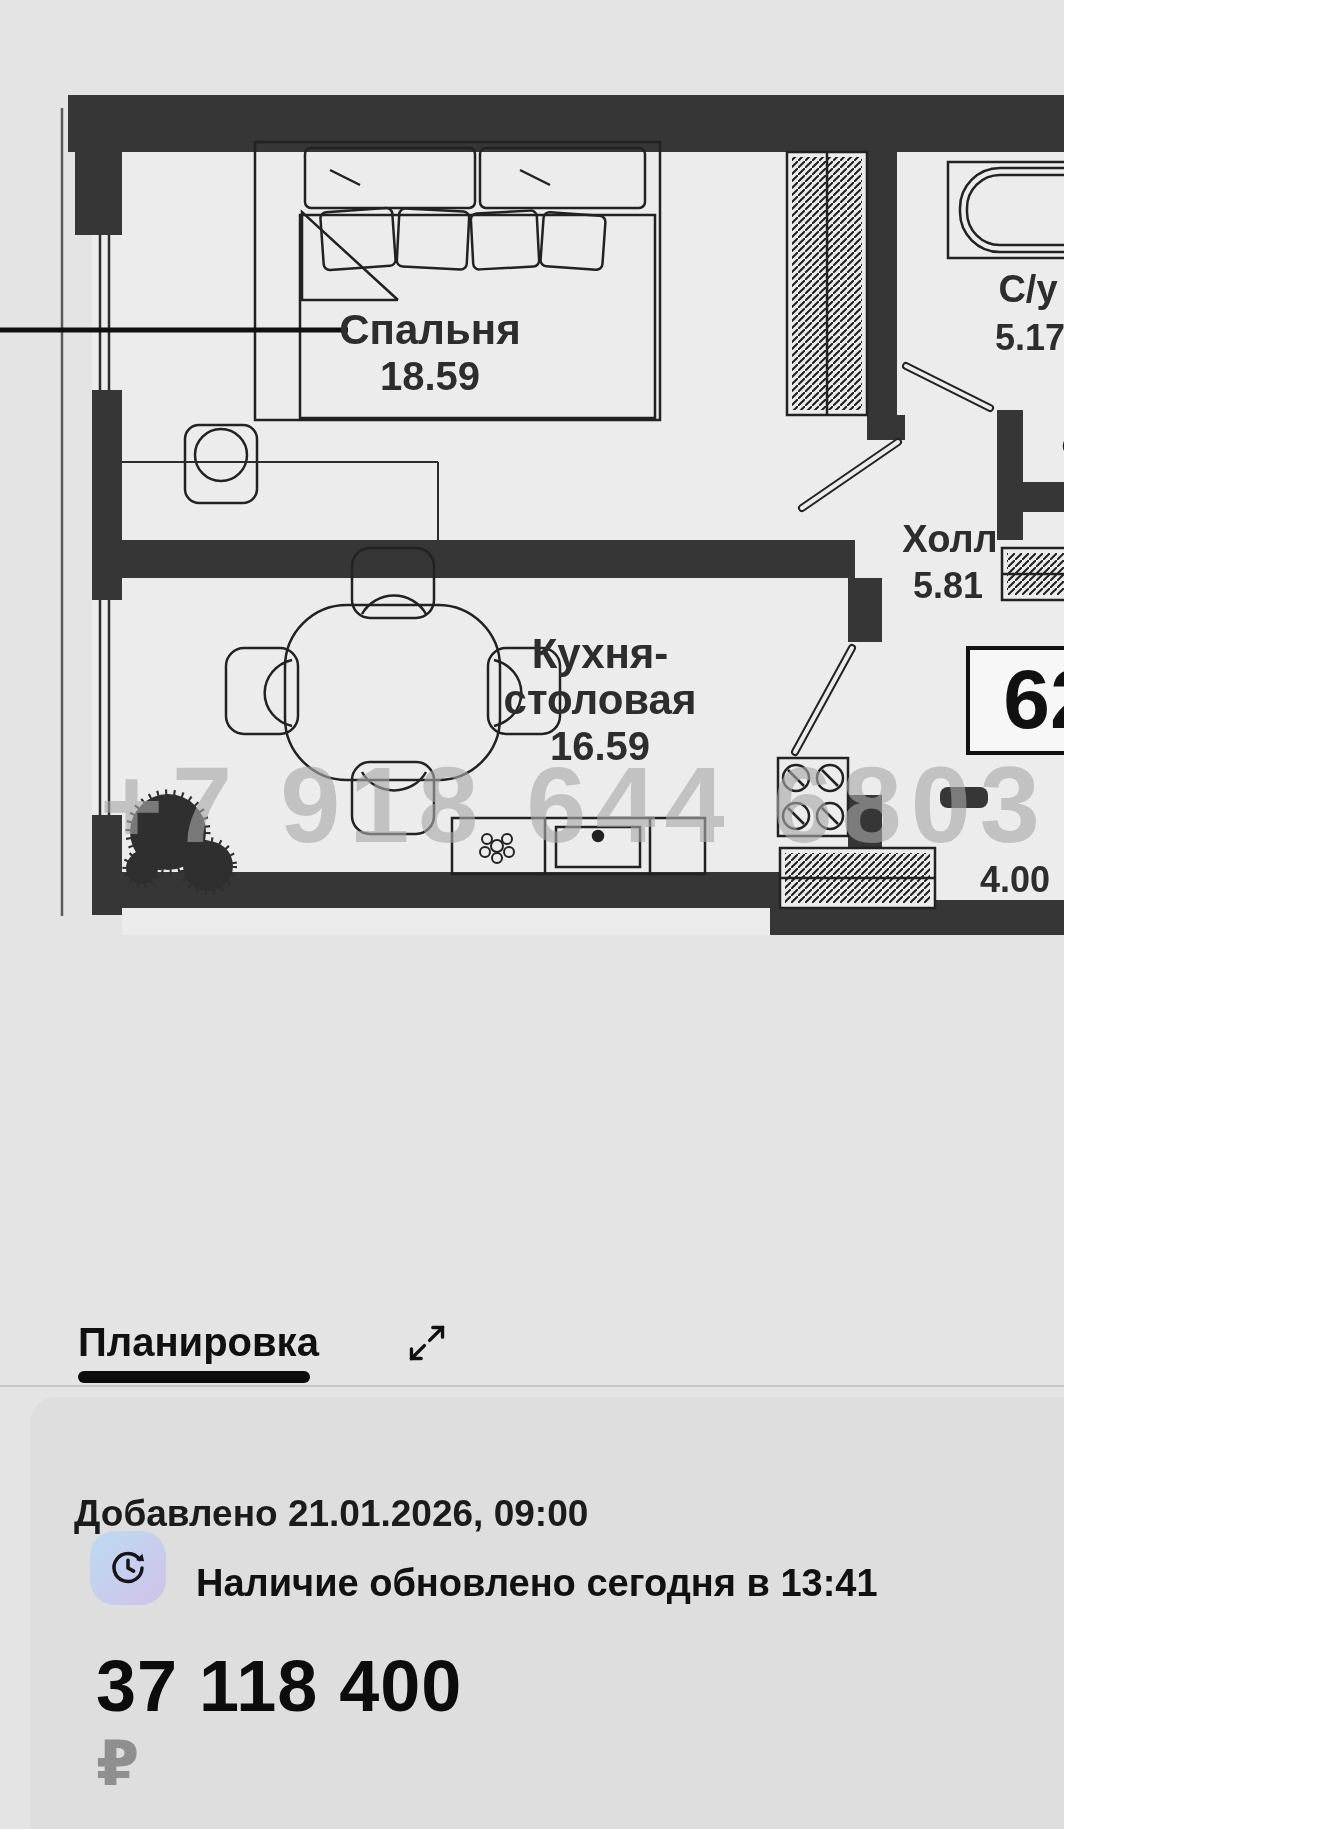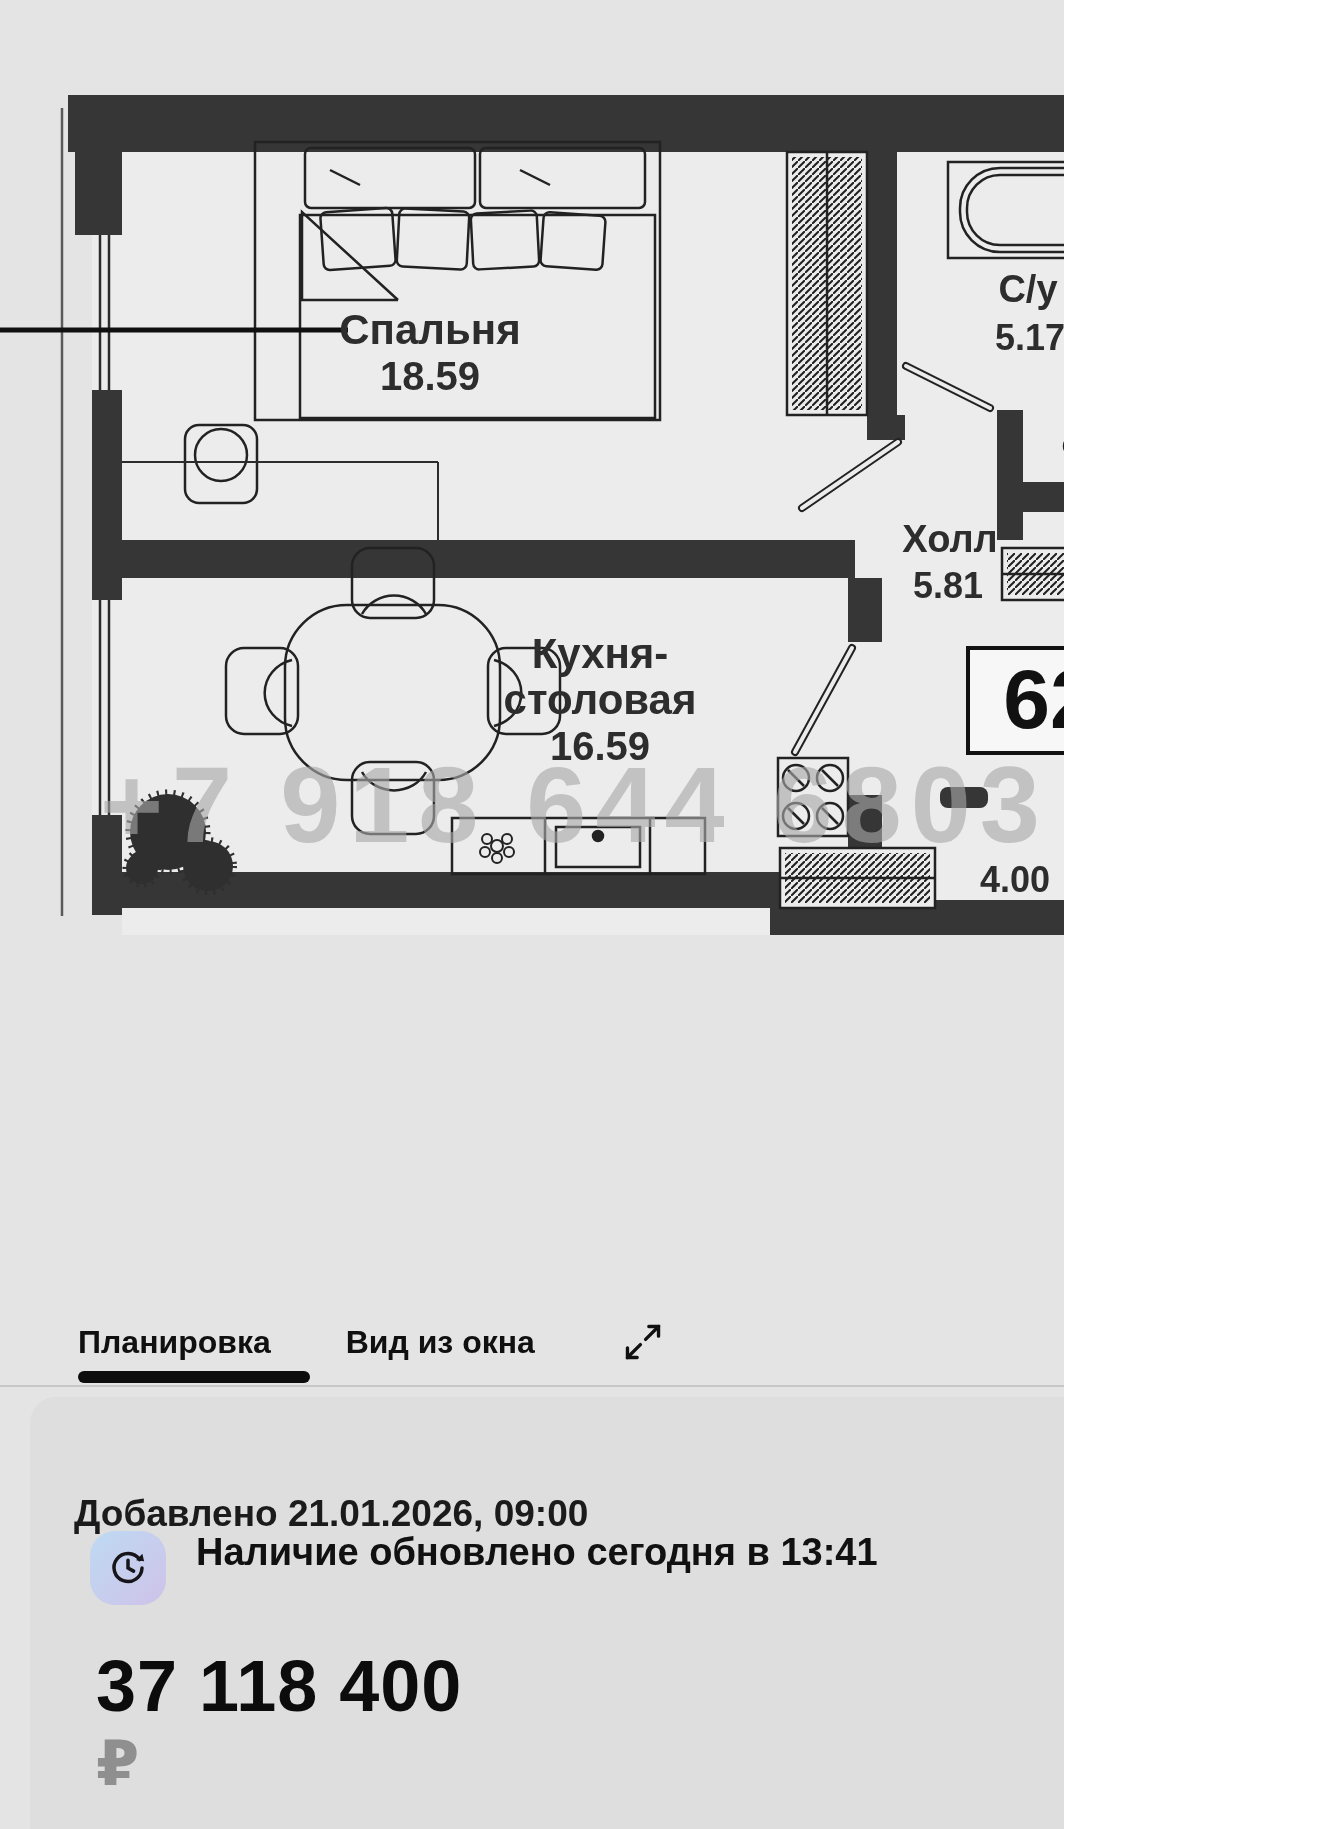--- a/index.html
+++ b/index.html
@@ -26,21 +26,21 @@
   }
   .tabs{
     position:absolute;
     left:78px;
     top:1320px;
     display:flex;
     align-items:center;
     z-index:6;
   }
   .tab{
-    font-size:32px;
+    font-size:40px;
     font-weight:700;
     color:#101010;
     white-space:nowrap;
   }
   .tab.t2{margin-left:75px;}
   .expand-wrap{margin-left:86px;display:flex;align-items:center;}
   .tab.t3{margin-left:18px;}
   .tab-underline{
     position:absolute;
     left:78px;
@@ -76,21 +76,21 @@
     top:96px;
     font-size:37px;
     font-weight:700;
     color:#1b1b1b;
   }
   .avail-row{
     position:absolute;
     left:60px;
     top:134px;
     display:flex;
-    align-items:flex-start;
+    align-items:flex-end;
   }
   .clock-badge{
     width:76px;
     height:74px;
     border-radius:25px;
     background:linear-gradient(135deg,#bedaf2 0%,#cfc2e9 100%);
     display:flex;
     align-items:center;
     justify-content:center;
     flex:0 0 auto;
@@ -342,21 +342,20 @@
         <line x1="1162" y1="1238" x2="1166" y2="1234"></line>
         <line x1="1188" y1="1212" x2="1192" y2="1208"></line>
       </g>
     </g>
   </svg>
 
   <div class="watermark">+7 918 644 6803</div>
 
   <div class="tabs">
     <div class="tab t1">Планировка</div>
-    <div class="tab t2">Вид из окна</div>
     <div class="expand-wrap">
       <svg width="44" height="44" viewBox="0 0 34 34" fill="none" stroke="#101010" stroke-width="2.6" stroke-linecap="round">
         <line x1="19" y1="15" x2="29" y2="5"></line>
         <polyline points="21.5,5 29,5 29,12.5" fill="none"></polyline>
         <line x1="15" y1="19" x2="5" y2="29"></line>
         <polyline points="12.5,29 5,29 5,21.5" fill="none"></polyline>
       </svg>
     </div>
   </div>
   <div class="tab-underline"></div>

